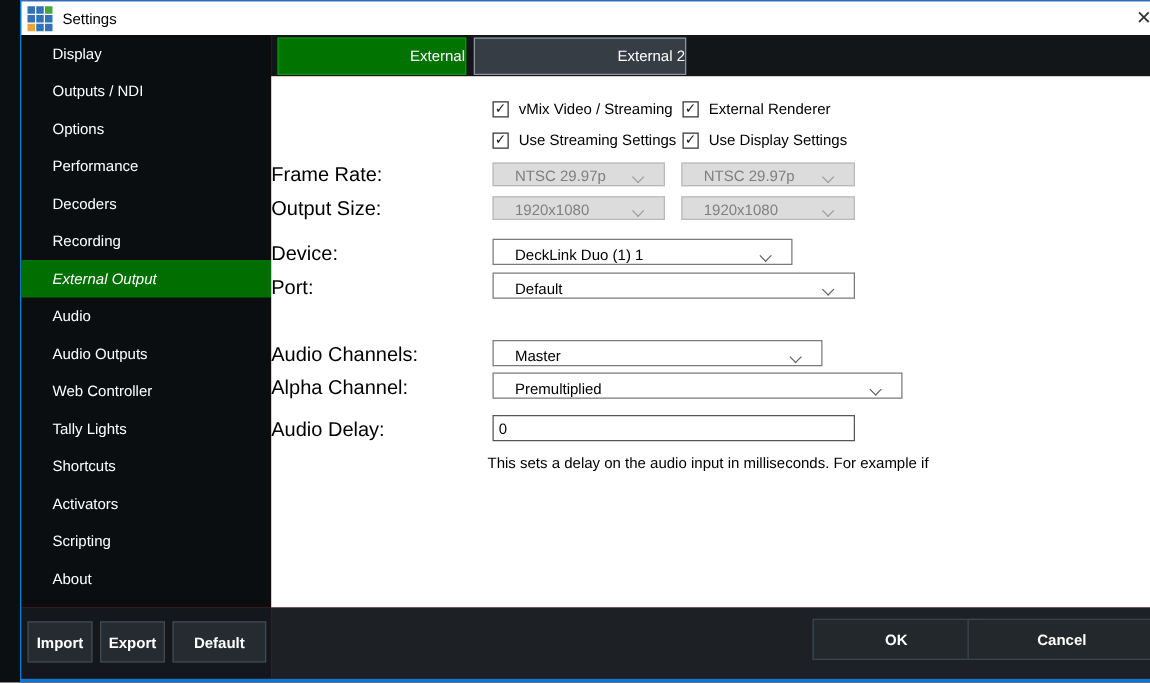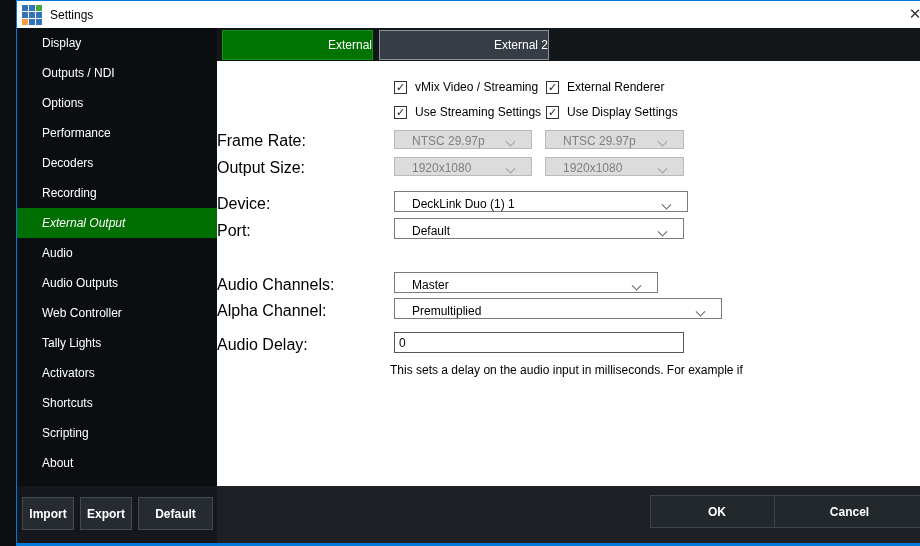--- a/index.html
+++ b/index.html
@@ -104,21 +104,21 @@
     margin-left: auto; width: 7px; height: 7px;
     border-right: 1.4px solid #5a5f66; border-bottom: 1.4px solid #5a5f66;
     transform: rotate(45deg) translate(-2px, -2px); flex: 0 0 auto;
   }
   .select.disabled { background: #dcdcdc; border-color: #b9b9b9; color: #7f7f7f; cursor: default; }
   .select.disabled .chev { border-color: #9b9b9b; }
   .sel-frame-rate-1  { left: 177px; top: 69px;  width: 138px; height: 19px; }
   .sel-frame-rate-2  { left: 328px; top: 69px;  width: 139px; height: 19px; }
   .sel-output-size-1 { left: 177px; top: 96px;  width: 138px; height: 19px; }
   .sel-output-size-2 { left: 328px; top: 96px;  width: 139px; height: 19px; }
-  .sel-device        { left: 177px; top: 130px; width: 294px; height: 21px; }
+  .sel-device        { left: 177px; top: 130px; width: 240px; height: 21px; }
   .sel-port          { left: 177px; top: 157px; width: 290px; height: 21px; }
   .sel-audio-ch      { left: 177px; top: 211px; width: 264px; height: 21px; }
   .sel-alpha         { left: 177px; top: 237px; width: 328px; height: 21px; }
   .audio-delay-input {
     position: absolute; left: 177px; top: 271px; width: 290px; height: 21px;
     border: 1px solid #565656; background: #fff; font-size: 12px; color: #000;
     padding: 0 4px; font-family: "Liberation Sans", sans-serif;
   }
   .help-text {
     position: absolute; left: 173px; font-size: 12px; color: #000; white-space: nowrap;
@@ -171,22 +171,22 @@
     <div class="side-item">Outputs / NDI</div>
     <div class="side-item">Options</div>
     <div class="side-item">Performance</div>
     <div class="side-item">Decoders</div>
     <div class="side-item">Recording</div>
     <div class="side-item selected">External Output</div>
     <div class="side-item">Audio</div>
     <div class="side-item">Audio Outputs</div>
     <div class="side-item">Web Controller</div>
     <div class="side-item">Tally Lights</div>
+    <div class="side-item">Shortcuts</div>
     <div class="side-item">Activators</div>
-    <div class="side-item">Shortcuts</div>
     <div class="side-item">Scripting</div>
     <div class="side-item">About</div>
   </div>
 
   <div class="side-footer">
     <div class="side-btn btn-import">Import</div>
     <div class="side-btn btn-export">Export</div>
     <div class="side-btn btn-default">Default</div>
   </div>
 

